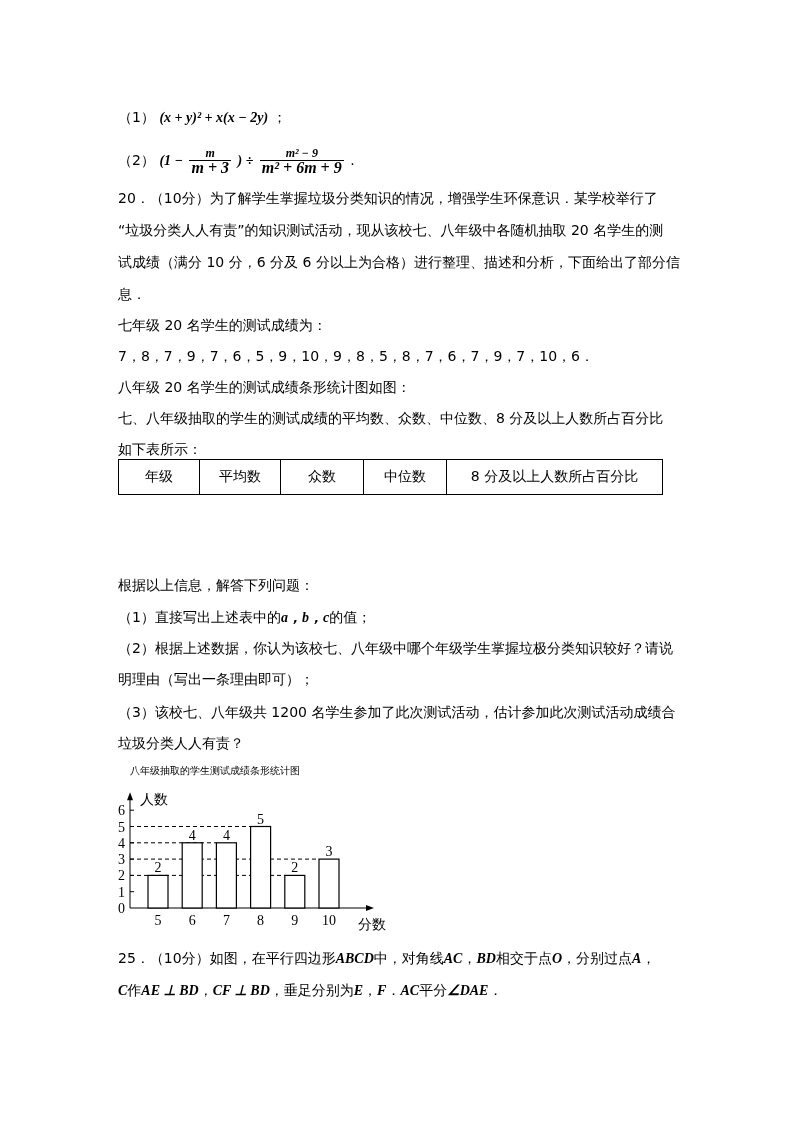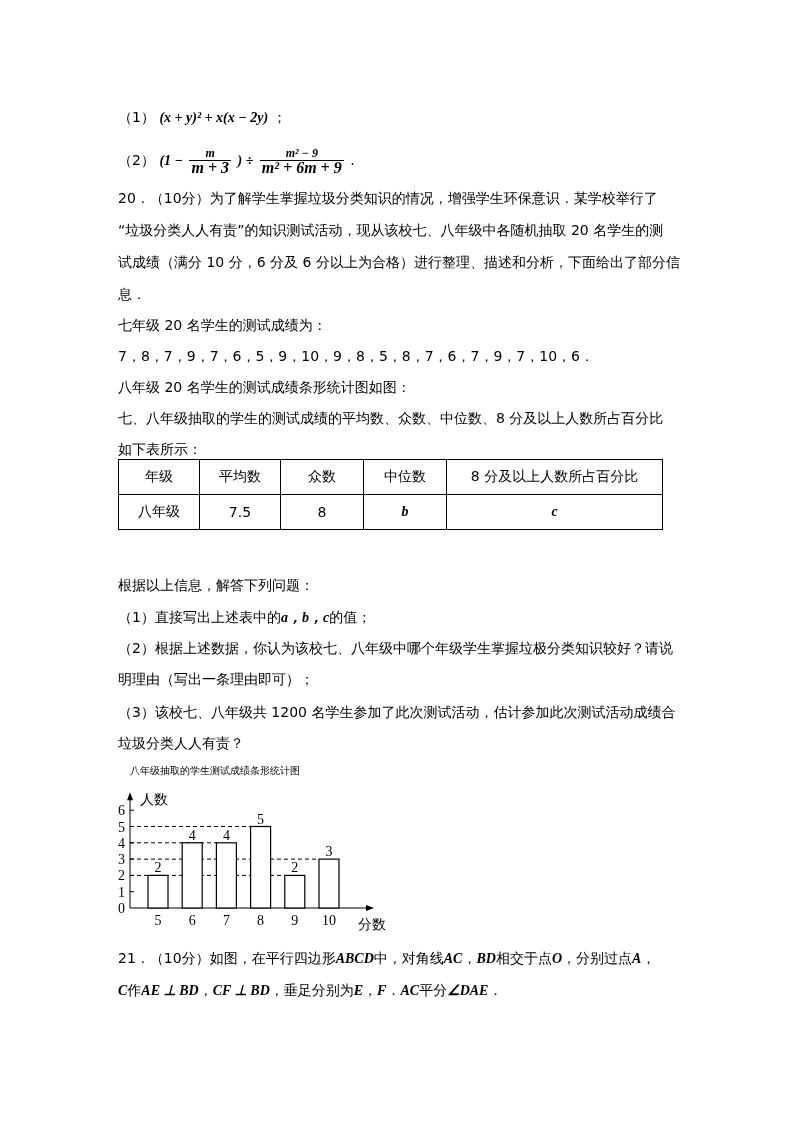--- a/index.html
+++ b/index.html
@@ -50,27 +50,20 @@
 <div class="line" style="top:440px">如下表所示：</div>
 
 <table class="stats">
   <tbody>
       <tr>
     <td style="width:80px">年级</td>
     <td style="width:80px">平均数</td>
     <td style="width:82px">众数</td>
     <td style="width:82px">中位数</td>
     <td>8 分及以上人数所占百分比</td>
-  </tr>
-  <tr>
-    <td>八年级</td>
-    <td>7.5</td>
-    <td>8</td>
-    <td class="math">b</td>
-    <td class="math">c</td>
   </tr>
 </tbody>
   </table>
 
 <div class="line" style="top:576px">根据以上信息，解答下列问题：</div>
 <div class="line" style="top:608px">
   <span>（1）直接写出上述表中的</span><span class="math">a，b，c</span><span>的值；</span>
 </div>
 <div class="line" style="top:639px">（2）根据上述数据，你认为该校七、八年级中哪个年级学生掌握垃极分类知识较好？请说</div>
 <div class="line" style="top:670px">明理由（写出一条理由即可）；</div>
@@ -118,17 +111,17 @@
       <text x="184.8" y="92.4" text-anchor="middle">2</text>
       <text x="184.8" y="145" text-anchor="middle">9</text>
       <rect x="209" y="79.1" width="20" height="48.900000000000006" fill="#fff" stroke="#000" stroke-width="1.2"></rect>
       <text x="219" y="76.1" text-anchor="middle">3</text>
       <text x="219" y="145" text-anchor="middle">10</text>
       <text x="248" y="149">分数</text>
     </g>
 </svg>
 
 <div class="line" style="top:949px">
-  <span>21．（10分）如图，在平行四边形</span><span class="math">ABCD</span><span>中，对角线</span><span class="math">AC</span><span>，</span><span class="math">BD</span><span>相交于点</span><span class="math">O</span><span>，分别过点</span><span class="math">A</span><span>，</span>
+  <span>25．（10分）如图，在平行四边形</span><span class="math">ABCD</span><span>中，对角线</span><span class="math">AC</span><span>，</span><span class="math">BD</span><span>相交于点</span><span class="math">O</span><span>，分别过点</span><span class="math">A</span><span>，</span>
 </div>
 <div class="line" style="top:981px">
   <span class="math">C</span><span>作</span><span class="math">AE ⊥ BD</span><span>，</span><span class="math">CF ⊥ BD</span><span>，垂足分别为</span><span class="math">E</span><span>，</span><span class="math">F</span><span>．</span><span class="math">AC</span><span>平分</span><span class="math">∠DAE</span><span>．</span>
 </div>
 
 </body></html>

